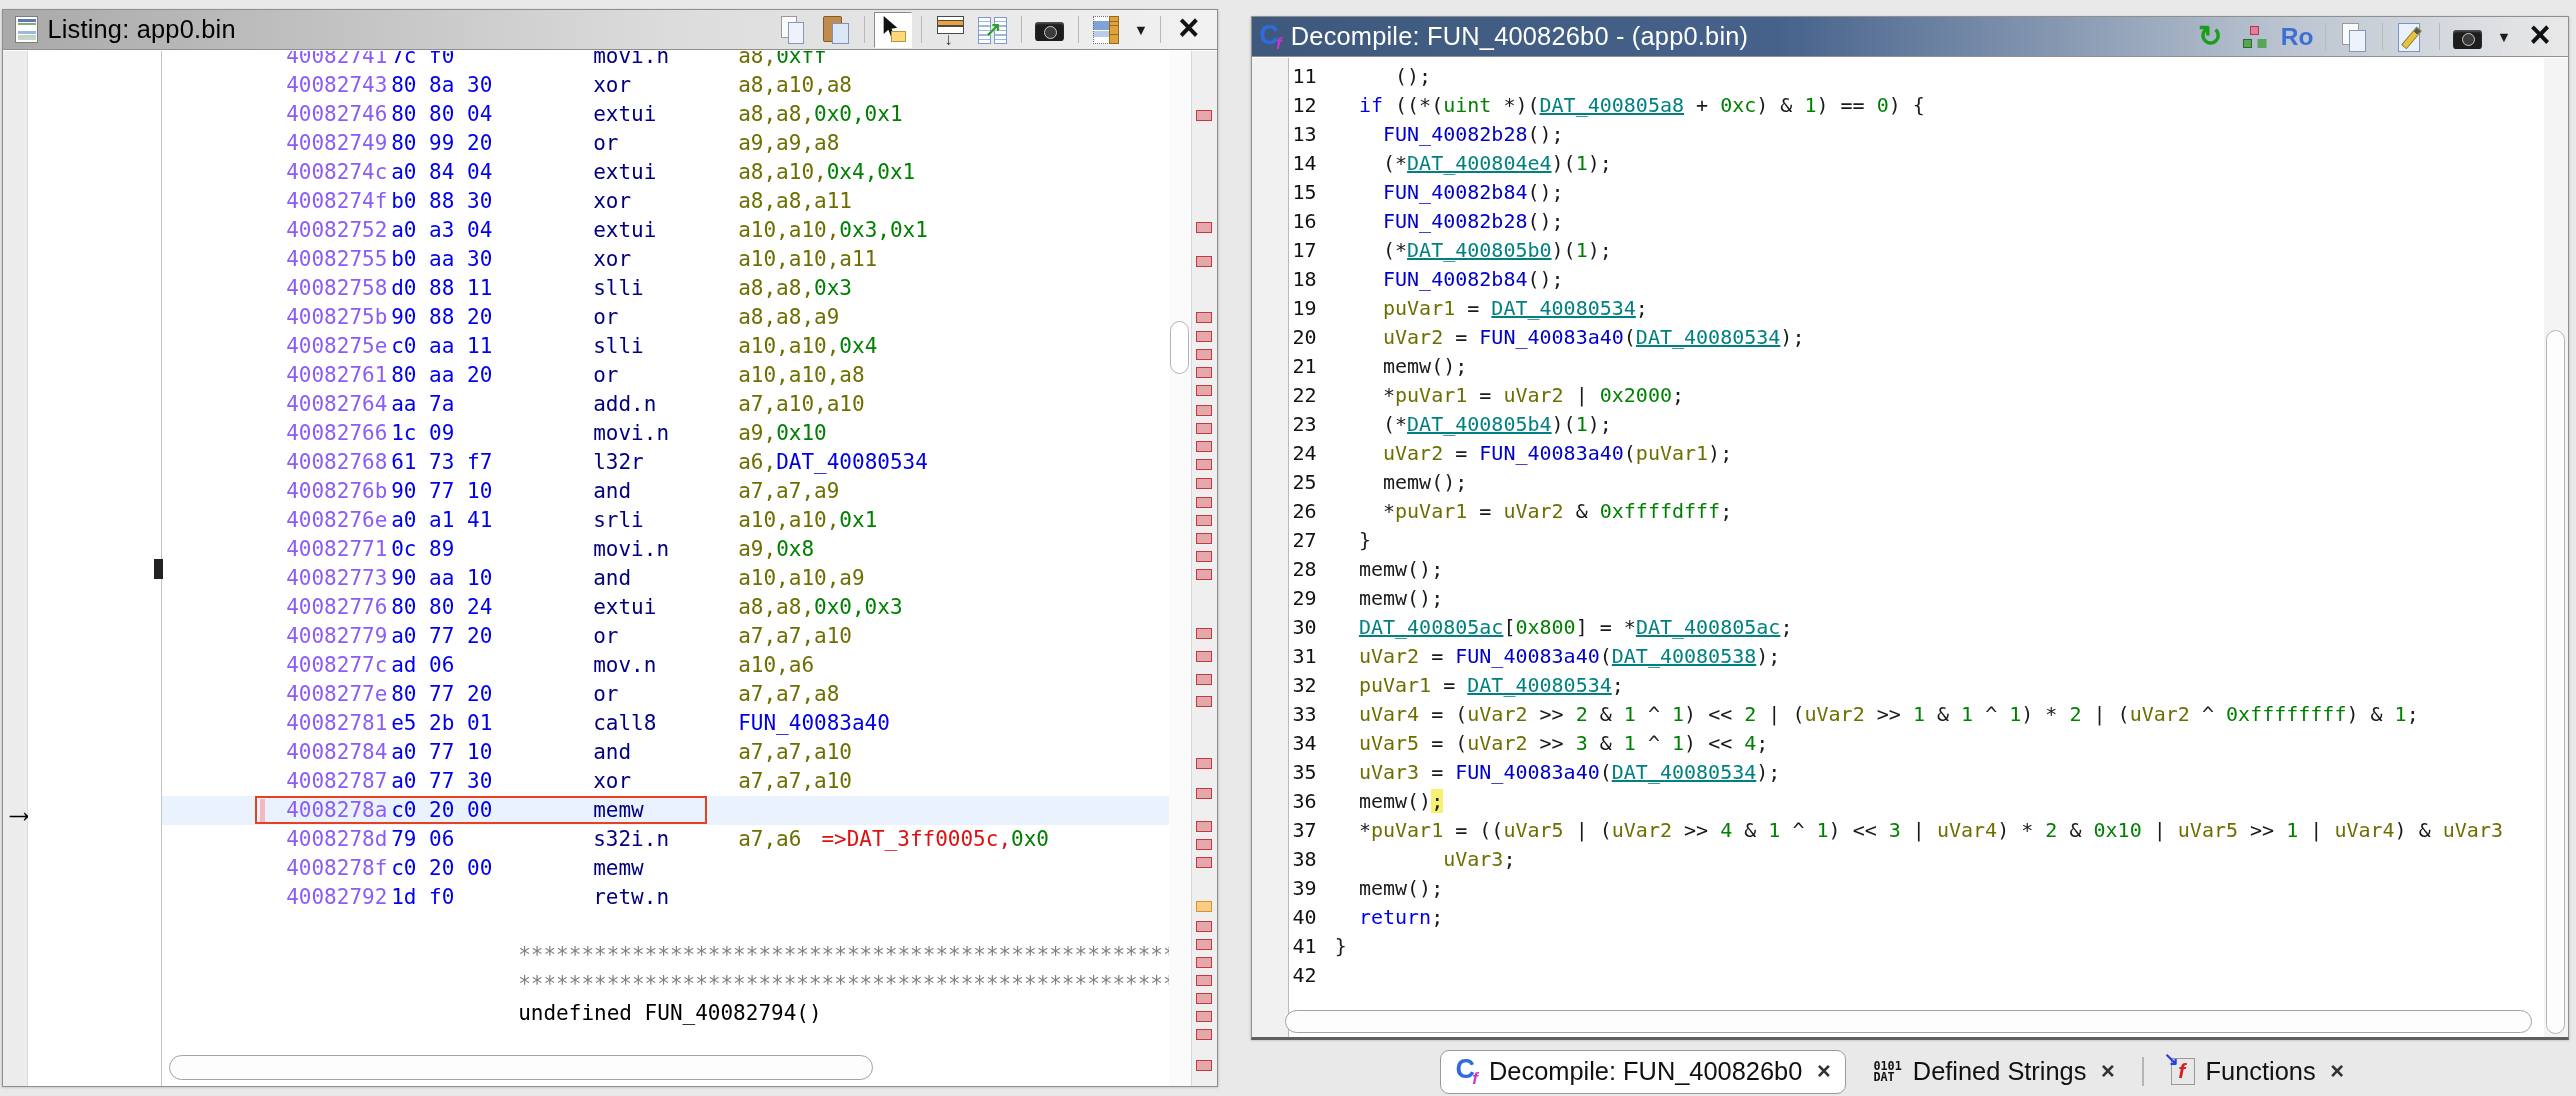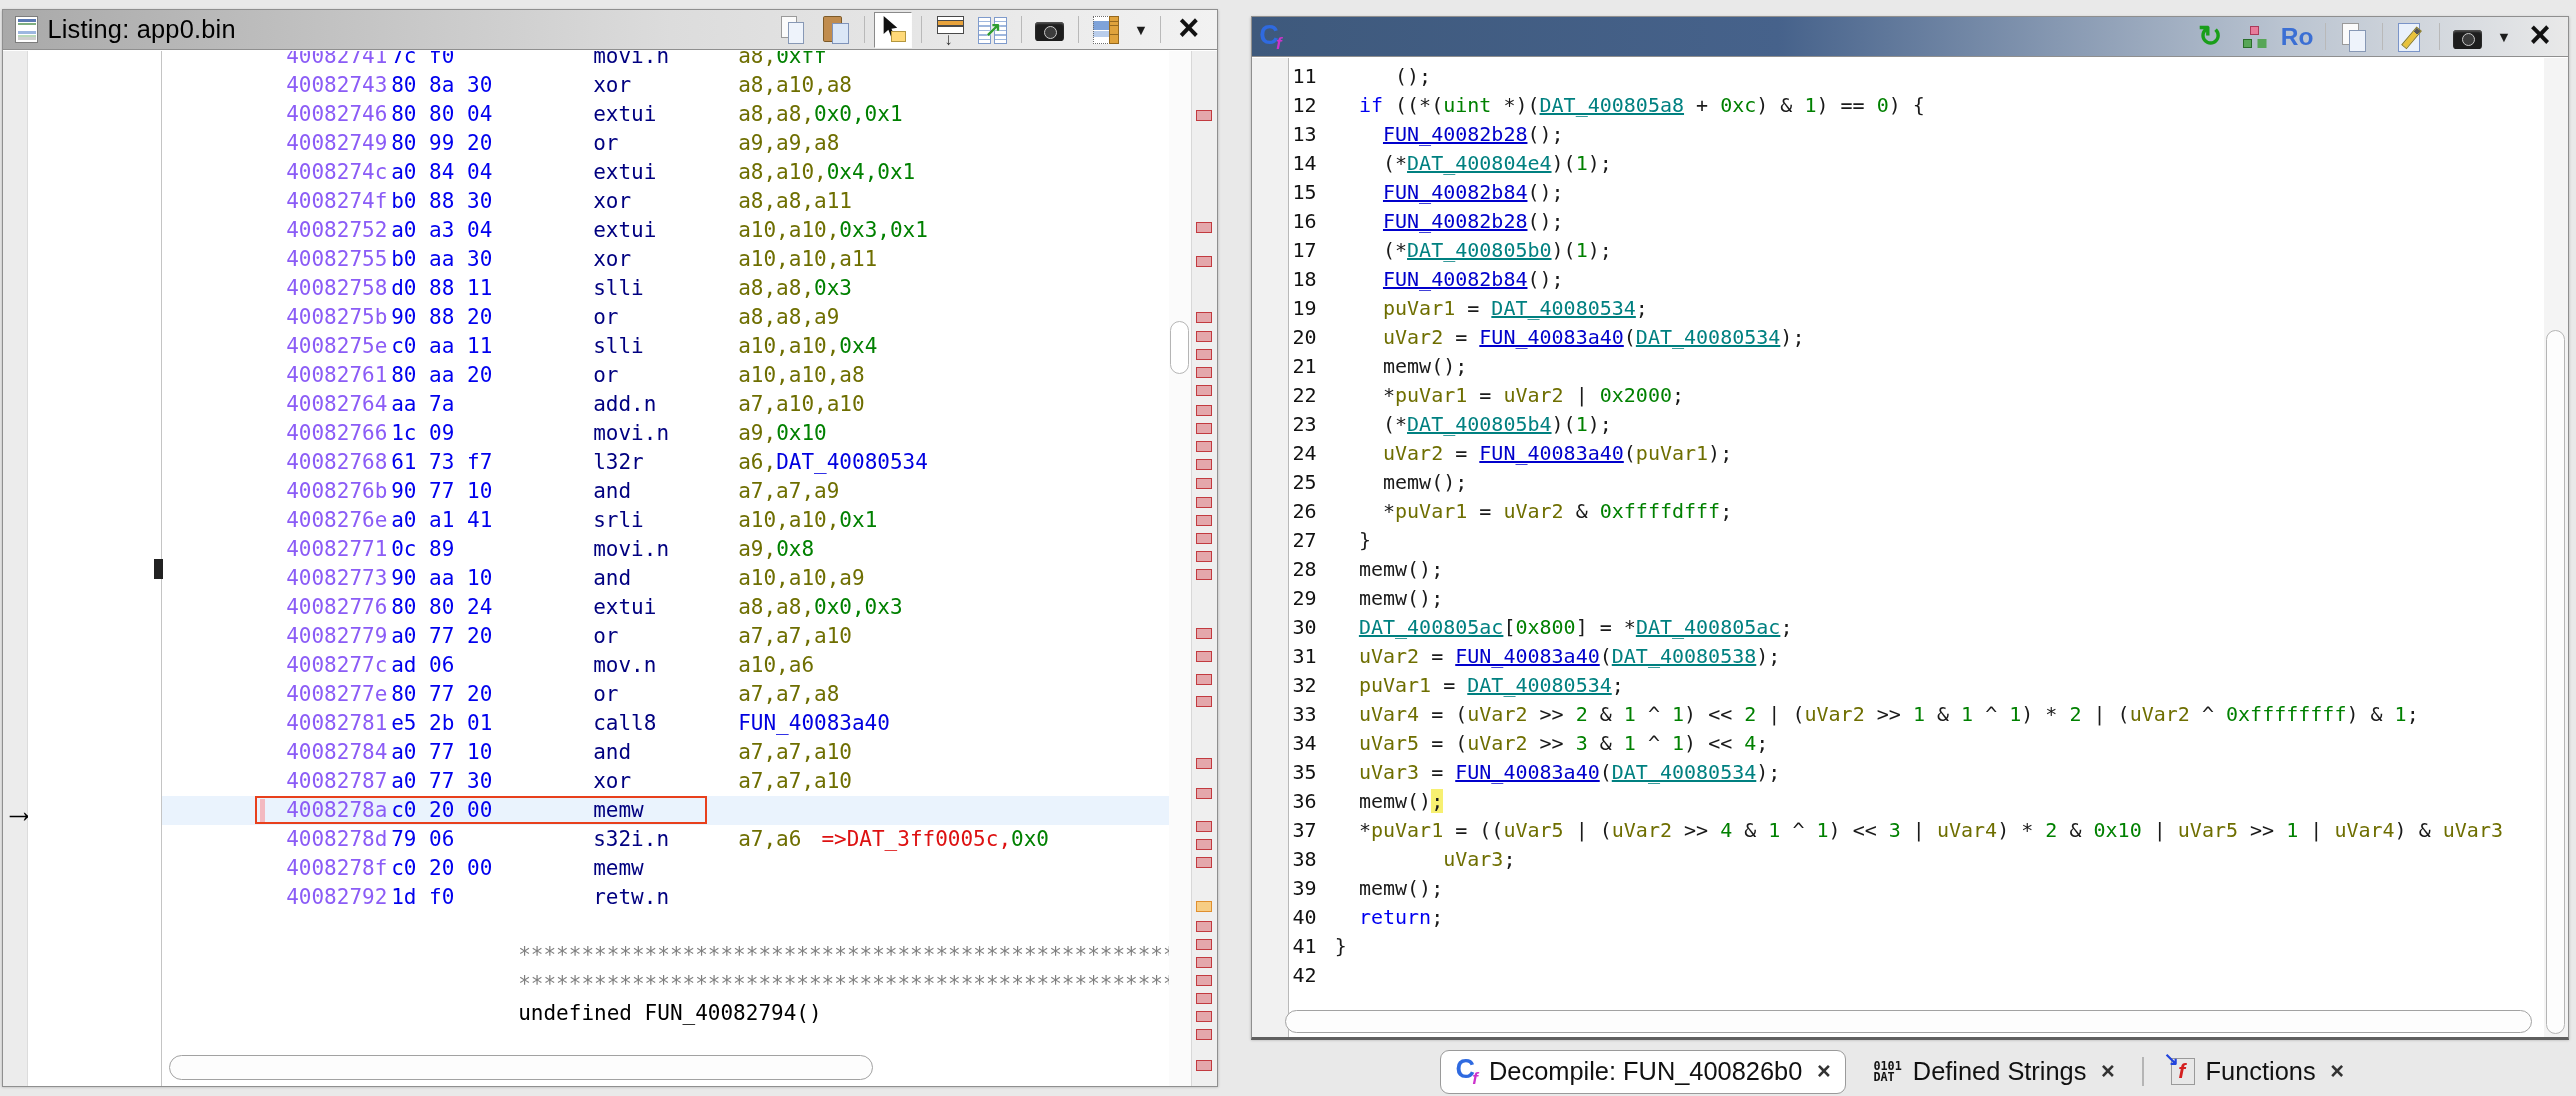--- a/index.html
+++ b/index.html
@@ -100,21 +100,21 @@
   .dline .dc { white-space:pre; padding-left:11.8px; color:#1a1a1a; }
   .dvsb { position:absolute; top:41px; bottom:0; right:0; width:23.6px; background:#f4f4f4; }
   .dvsb .thumb { position:absolute; left:1.8px; top:272px; width:19px; height:704px; border:1.8px solid #b5b5b5; border-radius:10px; background:#fdfdfd; }
   .dhsb { position:absolute; bottom:4.5px; left:33px; right:12.7px; height:23px; border:1.8px solid #a2a2a2; border-radius:11.8px; background:#fdfdfd; }
 
   
   .tk-p { color:#1a1a1a; }
   .tk-k { color:#0000f0; }
   .tk-t { color:#008000; }
   .tk-n { color:#008000; }
-  .tk-f { color:#0000cc; text-decoration:underline; }
+  .tk-f { color:#0000cc; }
   .tk-g { color:#008080; text-decoration:underline; }
   .tk-v { color:#6e6e00; }
   .tk-r { color:#6e6e00; }
   .tk-L { color:#0000e0; }
   .tk-x { color:#dd1111;margin-left:20px; }
   .tk-hl { color:#1a1a1a; background:#f7f071; }
 
   
   #tabbar { position:absolute; left:1251px; top:1049px; width:1322px; height:45px; display:flex; align-items:center; padding-left:189px; gap:12.7px; }
   .tab { display:flex; align-items:center; gap:11px; height:44px; padding:0 14.5px; font-size:25.4px; color:#111; }
@@ -261,20 +261,21 @@
         <div class="mk" style="top: 960px;"></div>
         <div class="mk" style="top: 978px;"></div>
         <div class="mk" style="top: 1009px;"></div>
       </div>
   </div>
 </div>
 
 <div class="panel" id="decomp-panel">
   <div class="ptitle active">
     <span class="i-cf"><span class="c">C</span><span class="f">f</span></span>
+    <span class="tlabel">Decompile: FUN_400826b0 -  (app0.bin)</span>
     <span class="tspacer"></span>
     <div class="toolbar">
       <span class="tbtn">
           <span class="i-refresh">↻</span>
         </span>
       <span class="tbtn">
           <span class="i-graph"></span>
         </span>
       <span class="tbtn">
           <span class="i-ro">Ro</span>

